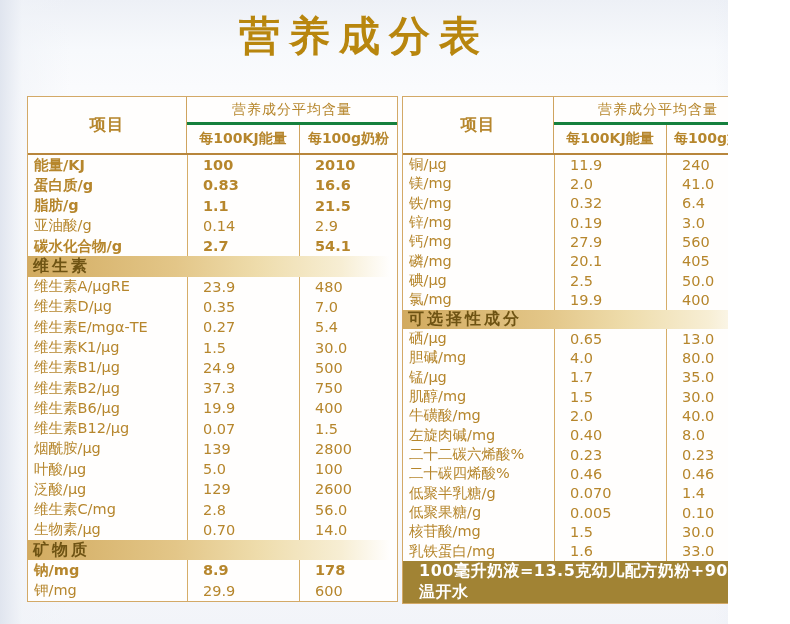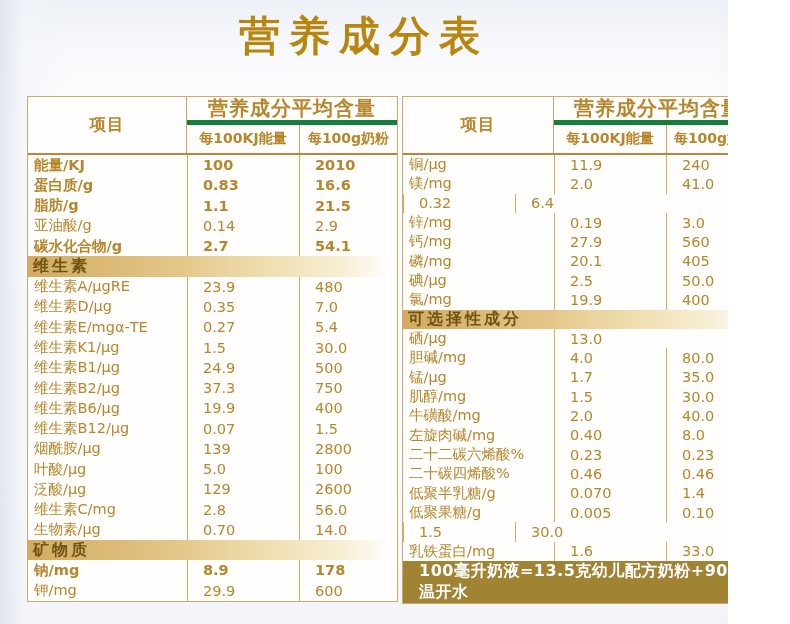--- a/index.html
+++ b/index.html
@@ -24,22 +24,22 @@
   }
   #table-left  { left:27px;  width:371px; height:506px; }
   #table-right { left:402px; width:361px; height:508px; }
 
   .thead { height:58px; border-bottom:2px solid #b8863c; display:flex; flex:0 0 auto; }
   .h-item { border-right:1px solid #cfa45f; display:flex; align-items:center; justify-content:center;
             font-weight:bold; font-size:16.5px; letter-spacing:1px; }
   #table-left  .h-item { width:159px; }
   #table-right .h-item { width:151px; }
   .h-right { flex:1; display:flex; flex-direction:column; }
-  .h-group { height:28px; border-bottom:5px solid #15803d; display:flex; align-items:center;
-             justify-content:center; font-weight:bold; font-size:20px; letter-spacing:1px; }
+  .h-group { height:28px; border-bottom:3px solid #15803d; display:flex; align-items:center;
+             justify-content:center; font-weight:normal; font-size:14px; letter-spacing:1px; }
   .h-sub { flex:1; display:flex;text-align:right; }
   .h-c2 { width:112px; display:flex; align-items:center; justify-content:center;
           font-weight:bold; font-size:14px; }
   .h-c3 { flex:1; border-left:1px solid #cfa45f; display:flex; align-items:center;
           justify-content:center; font-weight:bold; font-size:14px; }
 
   .tbody { flex:1 1 auto; display:flex; flex-direction:column; }
   .row  { flex:1 1 0; display:flex; min-height:0; }
   .row.bold { font-weight:bold; }
   .c1 { display:flex; align-items:center; padding-left:6px; }
@@ -204,20 +204,21 @@
           <span class="c1">铜/μg</span>
           <span class="c2">11.9</span>
           <span class="c3">240</span>
         </div>
         <div class="row">
           <span class="c1">镁/mg</span>
           <span class="c2">2.0</span>
           <span class="c3">41.0</span>
         </div>
         <div class="row">
+          <span class="c1">铁/mg</span>
           <span class="c2">0.32</span>
           <span class="c3">6.4</span>
         </div>
         <div class="row">
           <span class="c1">锌/mg</span>
           <span class="c2">0.19</span>
           <span class="c3">3.0</span>
         </div>
         <div class="row">
           <span class="c1">钙/mg</span>
@@ -237,20 +238,21 @@
         <div class="row">
           <span class="c1">氯/mg</span>
           <span class="c2">19.9</span>
           <span class="c3">400</span>
         </div>
         <div class="sec">
           <span>可选择性成分</span>
         </div>
         <div class="row">
           <span class="c1">硒/μg</span>
+          <span class="c2">0.65</span>
           <span class="c3">13.0</span>
         </div>
         <div class="row">
           <span class="c1">胆碱/mg</span>
           <span class="c2">4.0</span>
           <span class="c3">80.0</span>
         </div>
         <div class="row">
           <span class="c1">锰/μg</span>
           <span class="c2">1.7</span>
@@ -285,20 +287,21 @@
           <span class="c1">低聚半乳糖/g</span>
           <span class="c2">0.070</span>
           <span class="c3">1.4</span>
         </div>
         <div class="row">
           <span class="c1">低聚果糖/g</span>
           <span class="c2">0.005</span>
           <span class="c3">0.10</span>
         </div>
         <div class="row">
+          <span class="c1">核苷酸/mg</span>
           <span class="c2">1.5</span>
           <span class="c3">30.0</span>
         </div>
         <div class="row">
           <span class="c1">乳铁蛋白/mg</span>
           <span class="c2">1.6</span>
           <span class="c3">33.0</span>
         </div>
       </div>
     <div class="tfoot">100毫升奶液=13.5克幼儿配方奶粉+90毫升温开水</div>

